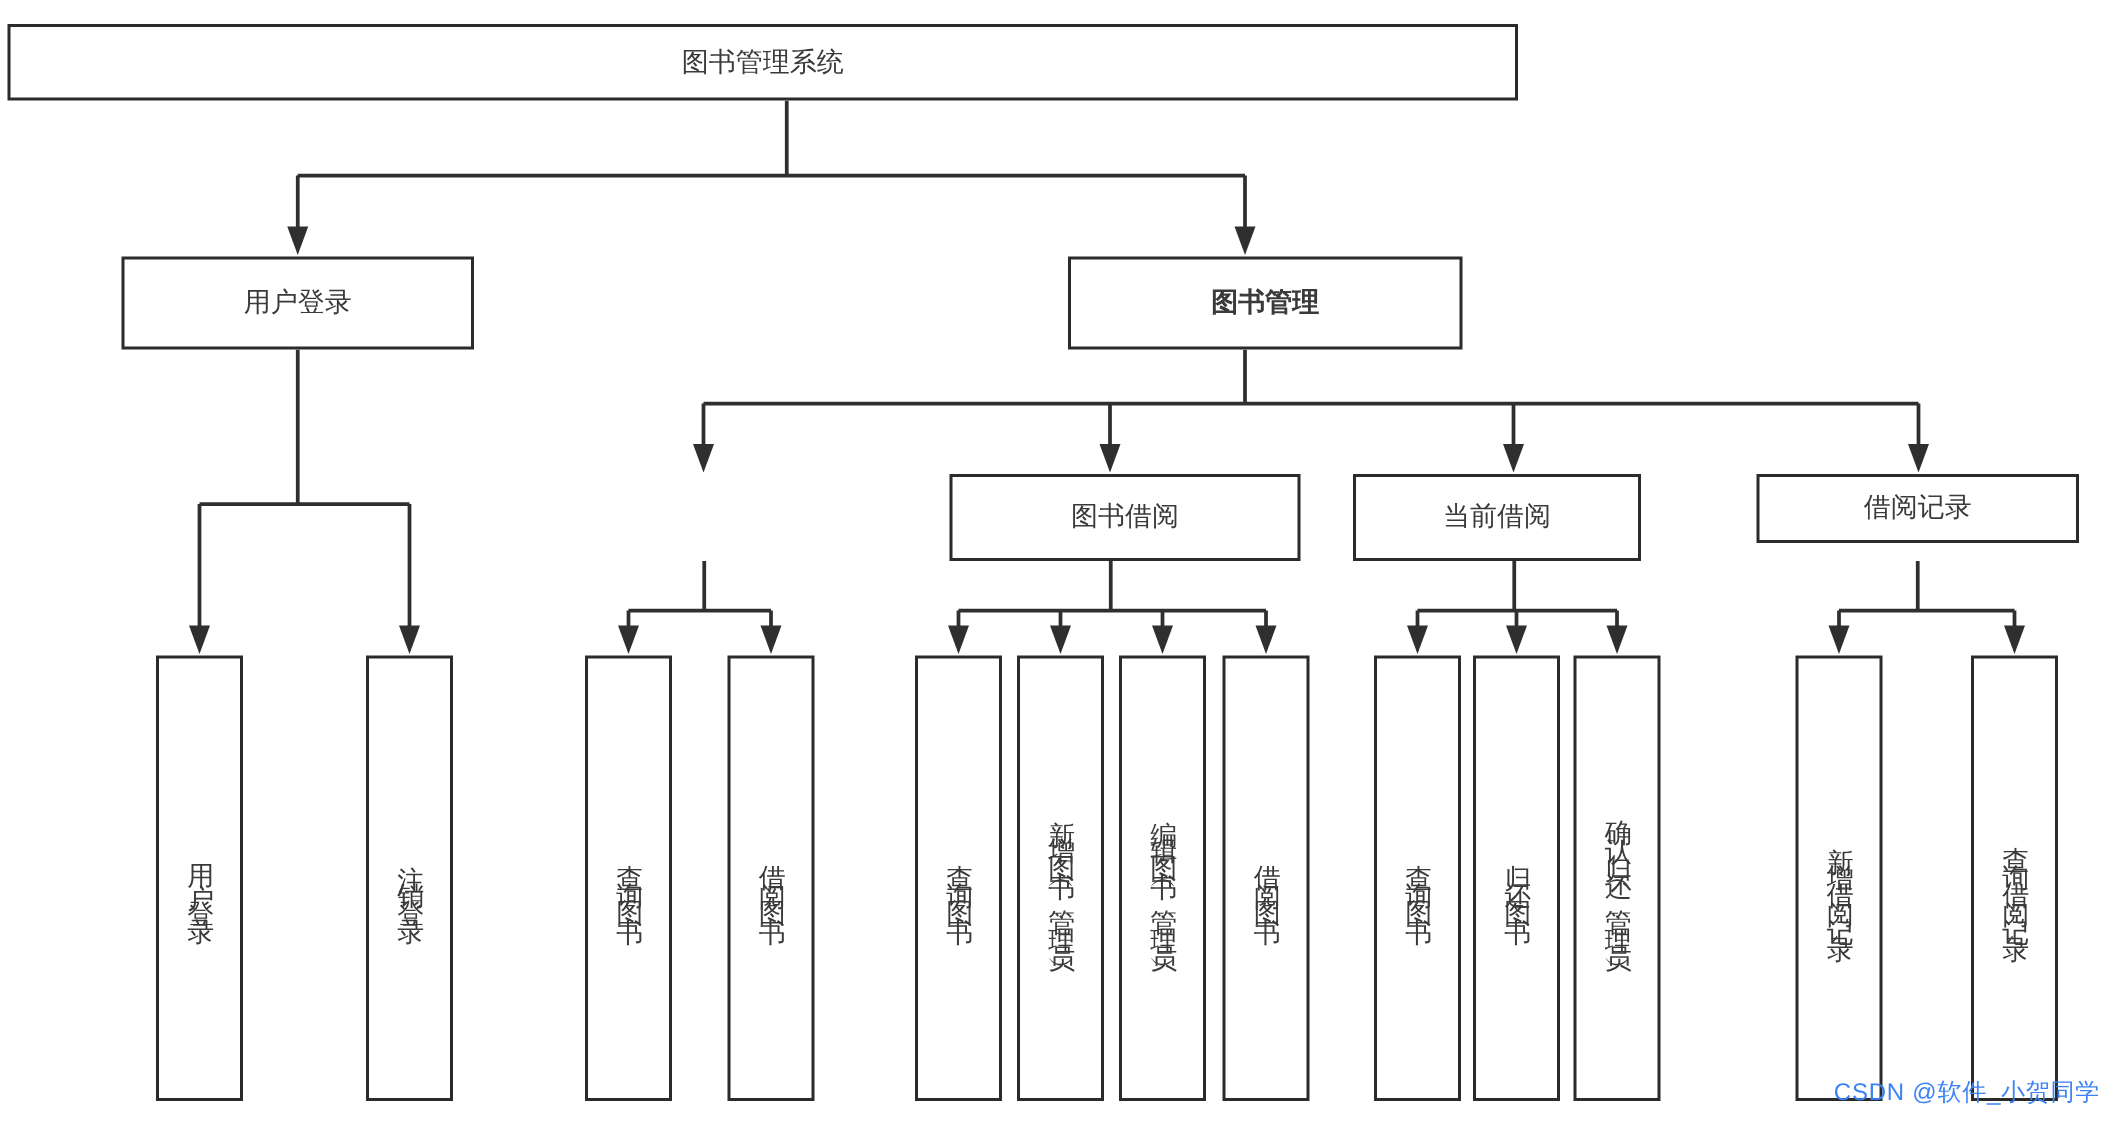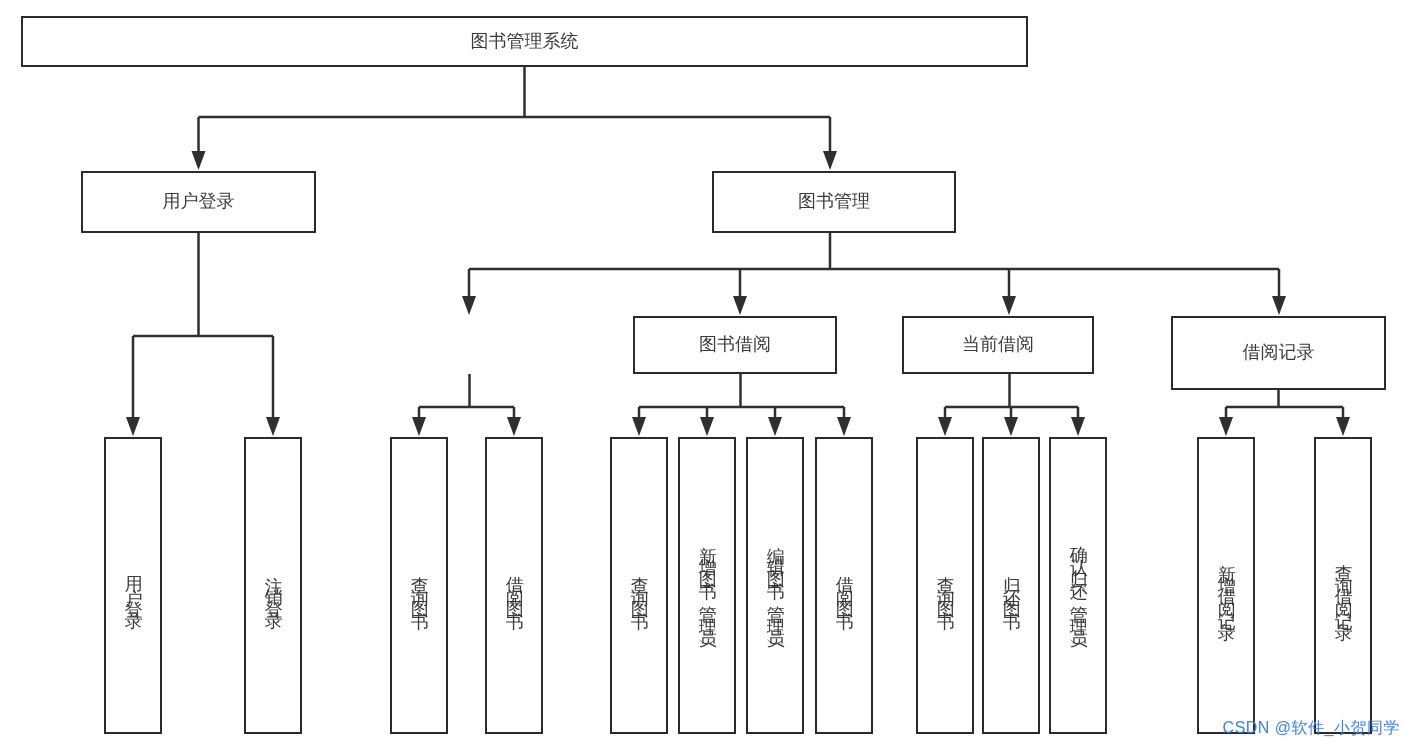--- a/index.html
+++ b/index.html
@@ -106,38 +106,38 @@
       <polygon points="768,417 782,417 775,436"></polygon>
       <polygon points="837,417 851,417 844,436"></polygon>
       <polygon points="938,417 952,417 945,436"></polygon>
       <polygon points="1004,417 1018,417 1011,436"></polygon>
       <polygon points="1071,417 1085,417 1078,436"></polygon>
       <polygon points="1219,417 1233,417 1226,436"></polygon>
       <polygon points="1336,417 1350,417 1343,436"></polygon>
     </g>
   </svg>
 
-  <div class="node root" style="left:21px; top:16px; width:1007px; height:51px;justify-content:center;">
+  <div class="node root" style="left:5px; top:16px; width:1007px; height:51px;justify-content:center;">
     <span>图书管理系统</span>
   </div>
 
   <div class="node" style="left:81px; top:171px; width:235px; height:62px;">
     <span>用户登录</span>
   </div>
-  <div class="node" style="left:712px; top:171px; width:244px; height:62px;">
+  <div class="node" style="left:712px; top:171px; width:263px; height:62px;font-weight:bold;">
     <span>图书管理</span>
   </div>
 
-  <div class="node" style="left:633px; top:316px; width:204px; height:58px;">
+  <div class="node" style="left:633px; top:316px; width:234px; height:58px;">
     <span>图书借阅</span>
   </div>
   <div class="node" style="left:902px; top:316px; width:192px; height:58px;">
     <span>当前借阅</span>
   </div>
-  <div class="node" style="left:1171px; top:316px; width:215px; height:74px;">
+  <div class="node" style="left:1171px; top:316px; width:215px; height:46px;">
     <span>借阅记录</span>
   </div>
 
   <div class="node vnode" style="left:104px;">
     <span>用户登录</span>
   </div>
   <div class="node vnode" style="left:244px;">
     <span>注销登录</span>
   </div>
 

